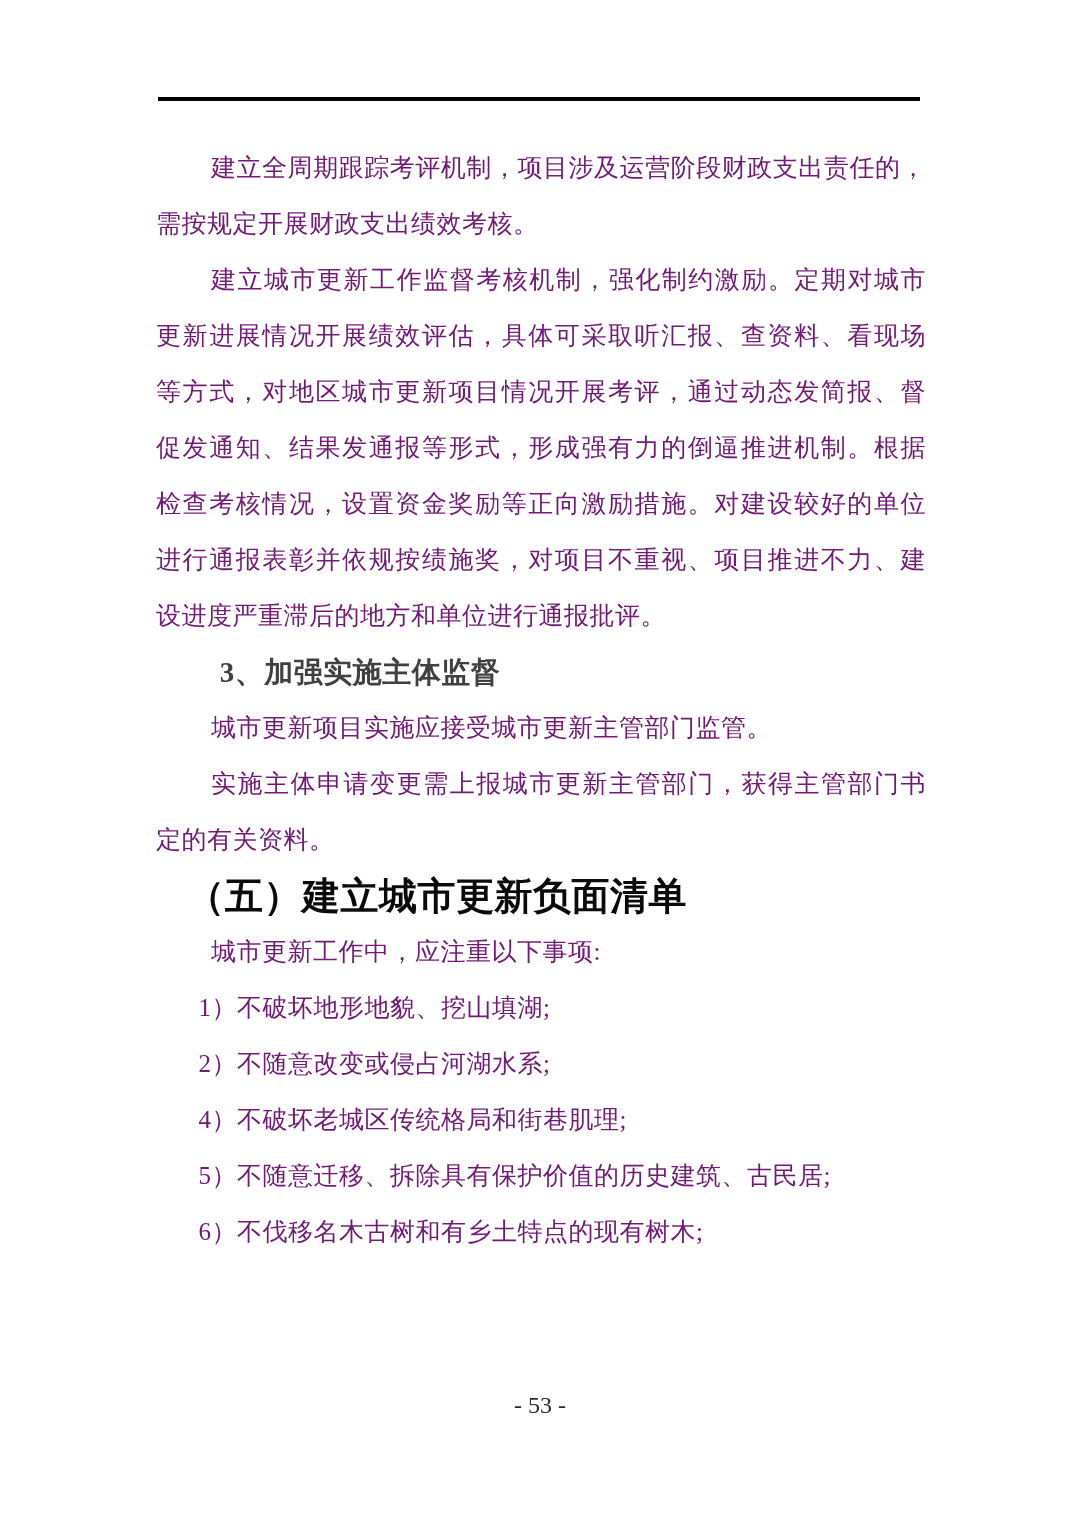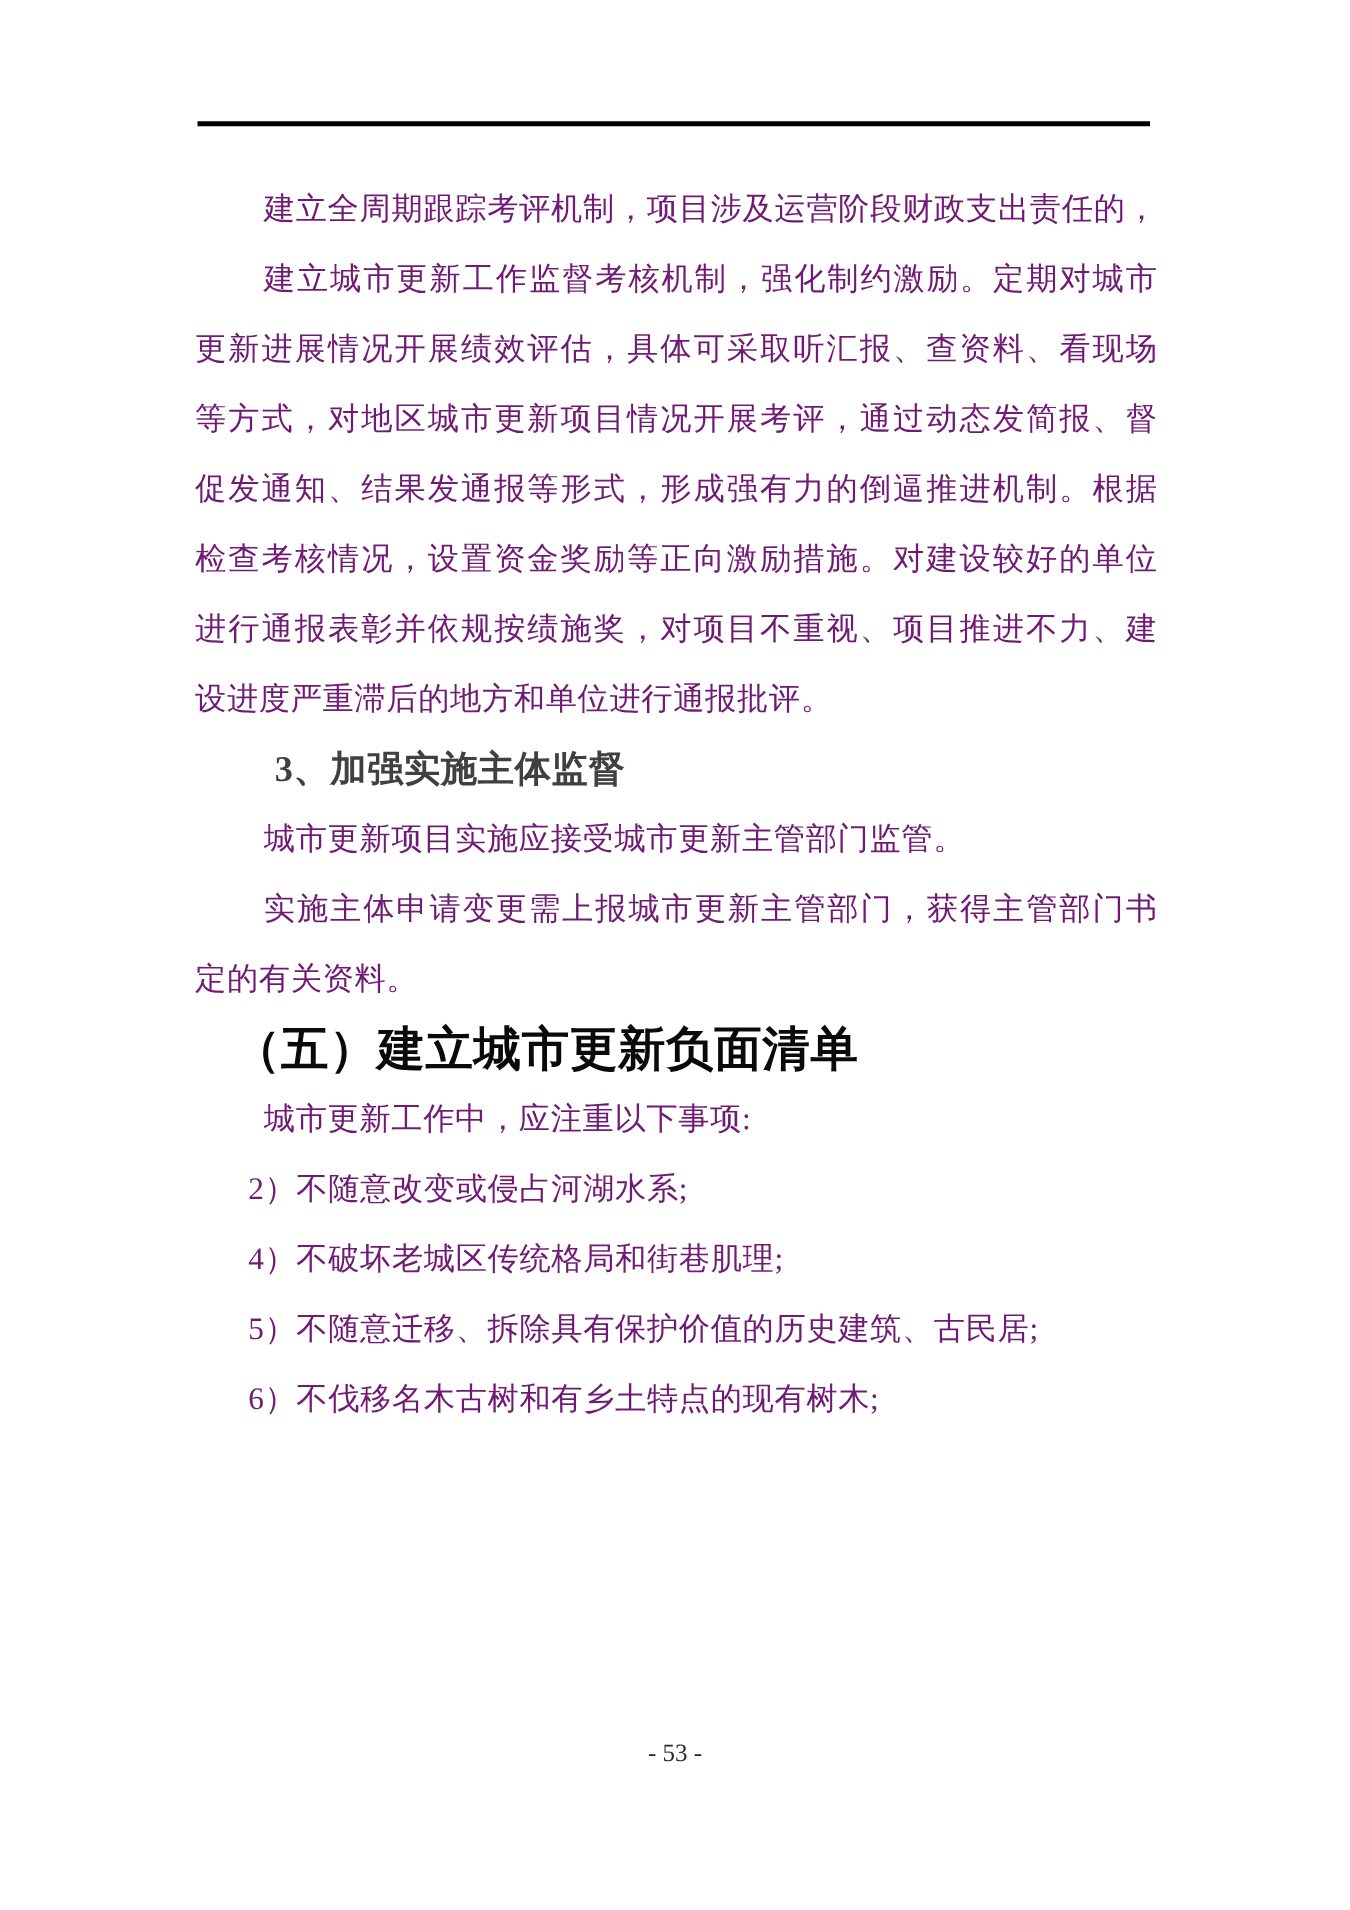--- a/index.html
+++ b/index.html
@@ -49,44 +49,46 @@
     font-size: 38px;
     font-weight: bold;
     color: #0a0a0a;
   }
   .footer {
     position: absolute;
     left: 0;
     top: 1392px;
     width: 1080px;
     text-align: center;
-    font-size: 20px;
+    font-size: 24px;
     color: #2b2b2b;
     font-family: "Liberation Serif", "DejaVu Serif", serif;
   }
 </style>
 </head>
 <body>
 
 <div class="page">
   <div class="header-rule"></div>
   <div class="doc-body">
       <div class="line body just" style="text-indent: 2.2em;">建立全周期跟踪考评机制，项目涉及运营阶段财政支出责任的，</div>
+      <div class="line body">需按规定开展财政支出绩效考核。</div>
       <div class="line body just" style="text-indent: 2.2em;">建立城市更新工作监督考核机制，强化制约激励。定期对城市</div>
       <div class="line body just">更新进展情况开展绩效评估，具体可采取听汇报、查资料、看现场</div>
       <div class="line body just">等方式，对地区城市更新项目情况开展考评，通过动态发简报、督</div>
       <div class="line body just">促发通知、结果发通报等形式，形成强有力的倒逼推进机制。根据</div>
       <div class="line body just">检查考核情况，设置资金奖励等正向激励措施。对建设较好的单位</div>
       <div class="line body just">进行通报表彰并依规按绩施奖，对项目不重视、项目推进不力、建</div>
       <div class="line body">设进度严重滞后的地方和单位进行通报批评。</div>
       <div class="line heading-sub" style="text-indent: 2.2em;">3、加强实施主体监督</div>
       <div class="line body" style="text-indent: 2.2em;">城市更新项目实施应接受城市更新主管部门监管。</div>
       <div class="line body just" style="text-indent: 2.2em;">实施主体申请变更需上报城市更新主管部门，获得主管部门书</div>
       <div class="line body">定的有关资料。</div>
       <div class="line heading-section" style="text-indent: 0.8em;">（五）建立城市更新负面清单</div>
       <div class="line body" style="text-indent: 2.2em;">城市更新工作中，应注重以下事项:</div>
+      <div class="line body" style="text-indent: 1.7em;">1）不破坏地形地貌、挖山填湖;</div>
       <div class="line body" style="text-indent: 1.7em;">2）不随意改变或侵占河湖水系;</div>
       <div class="line body" style="text-indent: 1.7em;">4）不破坏老城区传统格局和街巷肌理;</div>
       <div class="line body" style="text-indent: 1.7em;">5）不随意迁移、拆除具有保护价值的历史建筑、古民居;</div>
       <div class="line body" style="text-indent: 1.7em;">6）不伐移名木古树和有乡土特点的现有树木;</div>
     </div>
   <div class="footer">- 53 -</div>
 </div>
 
 </body></html>

